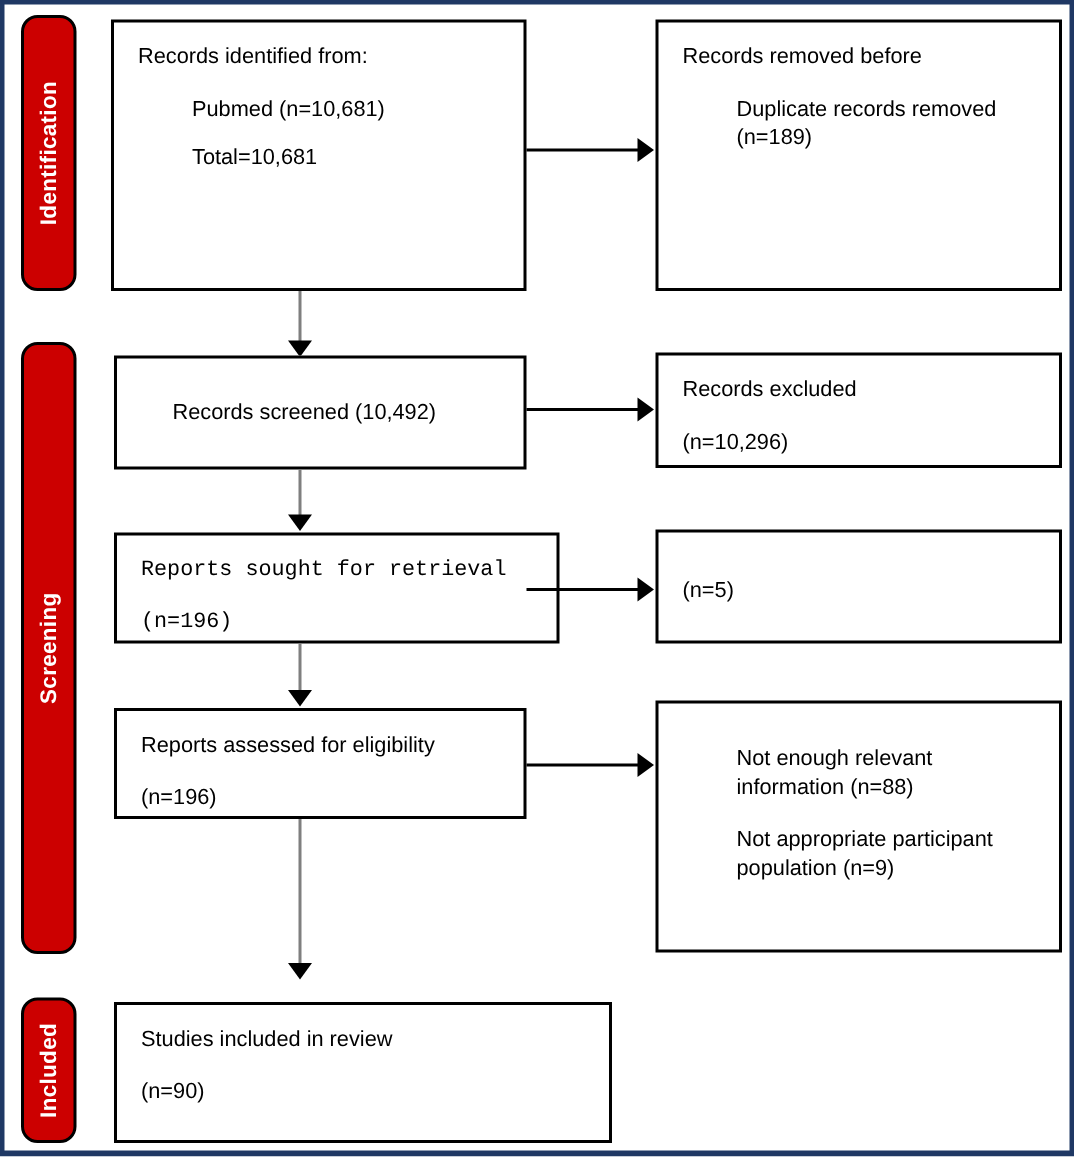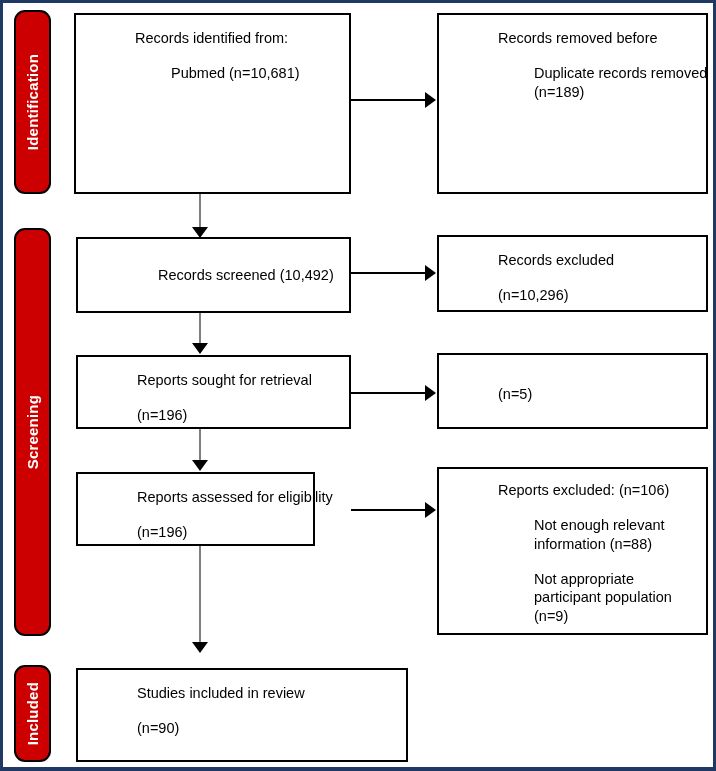--- a/index.html
+++ b/index.html
@@ -54,21 +54,20 @@
     background: #ffffff;
     border: 2px solid #000000;
     box-sizing: border-box;
     padding: 14px 16px 10px 16px;
   }
   .flow-box .line {
     font-size: 14.5px;
     color: #000000;
     line-height: 1.30;
     white-space: nowrap;
-    margin-left: 43px;
   }
   .flow-box .line.indent {
     padding-left: 36px;
   }
   .flow-box .line.indent-sub {
     padding-left: 36px;
     white-space: normal;
   }
   .flow-box .line.gap {
     margin-top: 16px;
@@ -118,20 +117,21 @@
     <span class="stage-label">Screening</span>
   </div>
 
   <div class="stage-bar" style="left:11px; top:662px; width:37px; height:97px;">
     <span class="stage-label">Included</span>
   </div>
 
   <div class="flow-box" style="left:71px; top:10px; width:277px; height:181px;">
     <div class="line">Records identified from:</div>
     <div class="line indent gap">Pubmed (n=10,681)</div>
+    <div class="line indent gap-sm">Total=10,681</div>
   </div>
 
   <div class="flow-box" style="left:434px; top:10px; width:271px; height:181px;">
     <div class="line">Records removed before</div>
     <div class="line indent gap">Duplicate records removed</div>
     <div class="line indent">(n=189)</div>
   </div>
 
   <div class="conn-h" style="left:348px; top:96px; width:76px;"></div>
   <div class="arrow-right" style="left:422px; top:89px;"></div>
@@ -147,42 +147,41 @@
     <div class="line">Records excluded</div>
     <div class="line gap">(n=10,296)</div>
   </div>
 
   <div class="conn-h" style="left:348px; top:269px; width:76px;"></div>
   <div class="arrow-right" style="left:422px; top:262px;"></div>
 
   <div class="conn-v" style="left:196px; top:310px; width:2px; height:33px;"></div>
   <div class="arrow-down" style="left:189px; top:340px;"></div>
 
-  <div class="flow-box" style="left:73px; top:352px; width:275px; height:74px;">
+  <div class="flow-box" style="left:73px; top:352px; width:297px; height:74px;font-family:Liberation Mono, monospace;">
     <div class="line">Reports sought for retrieval</div>
     <div class="line gap">(n=196)</div>
   </div>
 
   <div class="flow-box" style="left:434px; top:350px; width:271px; height:76px;">
     <div class="line gap">(n=5)</div>
   </div>
 
   <div class="conn-h" style="left:348px; top:389px; width:76px;"></div>
   <div class="arrow-right" style="left:422px; top:382px;"></div>
 
   <div class="conn-v" style="left:196px; top:426px; width:2px; height:36px;"></div>
   <div class="arrow-down" style="left:189px; top:457px;"></div>
 
-  <div class="flow-box" style="left:73px; top:469px; width:239px; height:74px;">
+  <div class="flow-box" style="left:73px; top:469px; width:275px; height:74px;">
     <div class="line">Reports assessed for eligibility</div>
     <div class="line gap">(n=196)</div>
   </div>
 
   <div class="flow-box" style="left:434px; top:464px; width:271px; height:168px; padding-top:12px;">
-    <div class="line">Reports excluded: (n=106)</div>
     <div class="line indent-sub gap" style="padding-right:22px;">Not enough relevant information (n=88)</div>
     <div class="line indent-sub gap" style="padding-right:4px;">Not appropriate participant population (n=9)</div>
   </div>
 
   <div class="conn-h" style="left:348px; top:506px; width:76px;"></div>
   <div class="arrow-right" style="left:422px; top:499px;"></div>
 
   <div class="conn-v" style="left:196px; top:543px; width:2px; height:99px;"></div>
   <div class="arrow-down" style="left:189px; top:639px;"></div>
 

